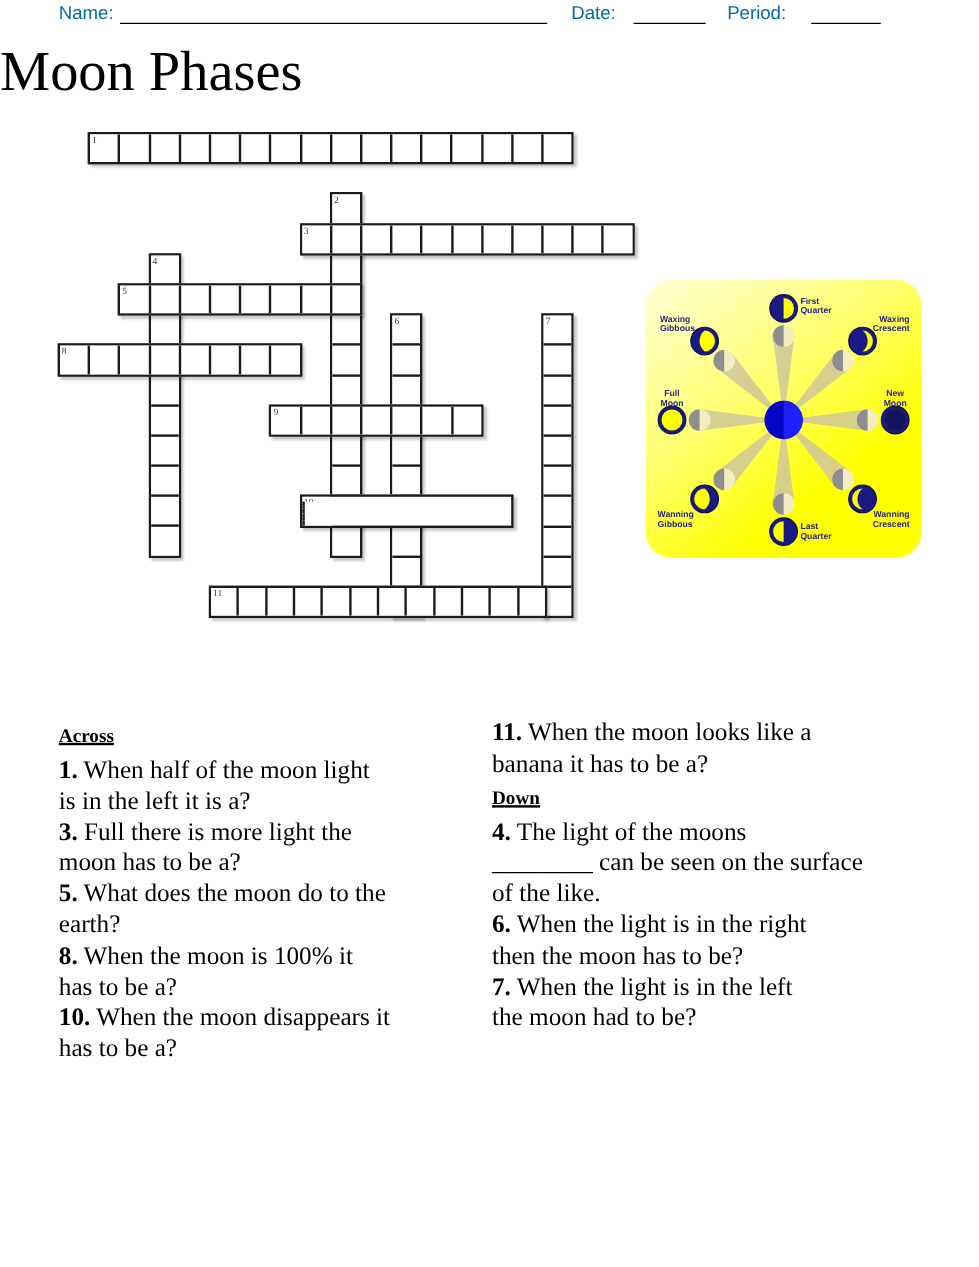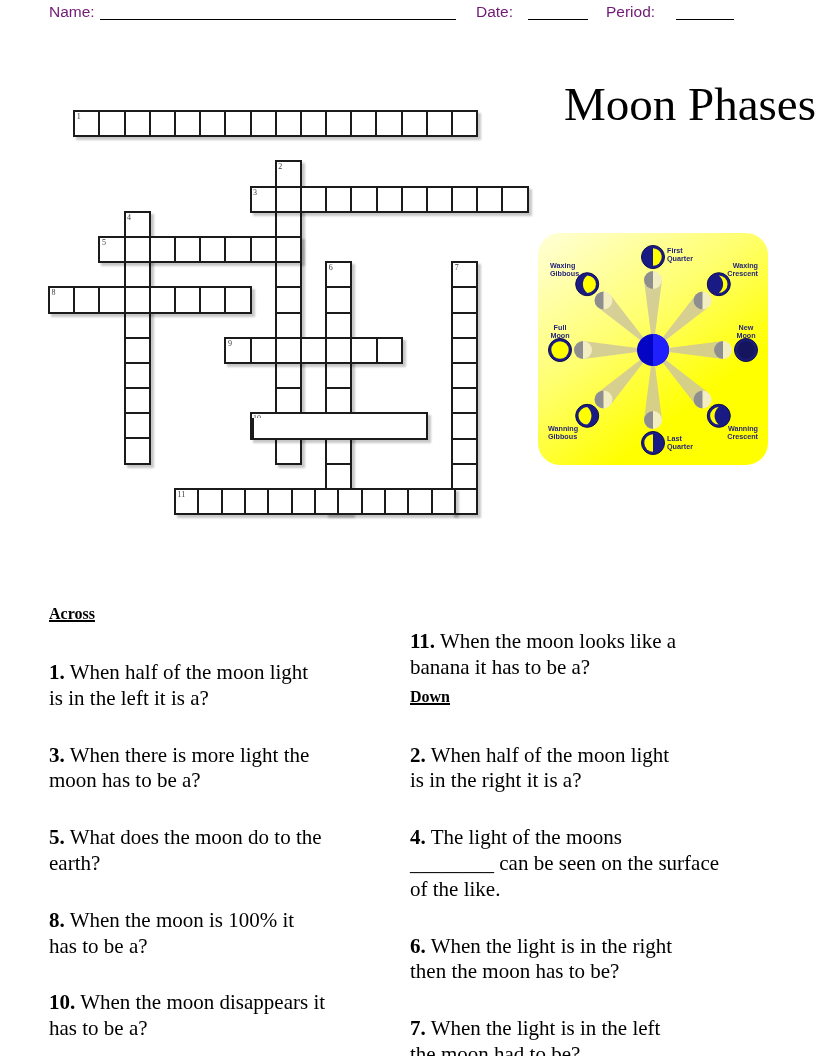--- a/index.html
+++ b/index.html
@@ -1,47 +1,47 @@
 <!DOCTYPE html>
 <html><head>
 <meta charset="utf-8">
 <style>
   html,body{margin:0;padding:0;background:#fff;}
   .page{position:relative;width:816px;height:1056px;background:#ffffff;overflow:hidden;
         font-family:"Liberation Serif",serif;color:#000;}
 
   
   .hdr-label{position:absolute;top:3px;font-family:"Liberation Sans",sans-serif;
-             font-size:15.5px;color:#701a75;}
+             font-size:15.5px;color:#0369a1;}
   .hdr-line{position:absolute;top:4px;height:15px;border-bottom:1.6px solid #000;}
 
   
-  .title{position:absolute;left:0;right:0;top:33px;text-align:right;
-         font-size:47px;font-family:"Liberation Serif",serif;color:#000;margin-top:44px;}
+  .title{position:absolute;left:0;right:0;top:33px;text-align:left;
+         font-size:47px;font-family:"Liberation Serif",serif;color:#000;}
 
   
   #grid{position:absolute;left:0;top:0;}
   .word{position:absolute;display:flex;background:#fff;box-sizing:border-box;
         border:2px solid #1b1b1b;box-shadow:2.5px 2.5px 2px rgba(0,0,0,0.22);}
   .word.across{flex-direction:row;height:27.2px;}
   .word.down{flex-direction:column;width:27.2px;}
   .cell{box-sizing:border-box;position:relative;background:#fff;}
   .across .cell{width:25.2px;height:100%;border-left:2px solid #1b1b1b;}
   .across .cell:first-child{width:23.2px;border-left:none;}
   .down .cell{height:25.2px;width:100%;border-top:2px solid #1b1b1b;}
   .down .cell:first-child{height:23.2px;border-top:none;}
   .cellnum{position:absolute;top:0;left:1.5px;font-size:8px;line-height:9px;
            font-family:"Liberation Serif",serif;color:#3a3a3a;}
 
   
   .diagram{position:absolute;left:538px;top:233px;width:230px;height:232px;}
 
   
   .clue-col{position:absolute;top:598px;font-size:21px;line-height:25.8px;}
-  .clue-col .clue{white-space:pre-line;margin-top:31px;}
+  .clue-col .clue{white-space:pre-line;}
   .clue-heading{font-size:16px;font-weight:bold;text-decoration:underline;
                 text-decoration-thickness:2px;line-height:31px;}
   .cnum{font-weight:bold;}
   #clues-left{left:49px;width:360px;}
   #clues-right{left:410px;width:372px;}
 </style>
 </head>
 <body>
 
 <div class="page">
@@ -316,36 +316,34 @@
     <text x="129" y="208"><tspan>Last</tspan><tspan x="129" dy="8">Quarter</tspan></text>
     <text x="10" y="198"><tspan>Wanning</tspan><tspan x="10" dy="8">Gibbous</tspan></text>
     <text x="22" y="97" text-anchor="middle"><tspan>Full</tspan><tspan x="22" dy="8">Moon</tspan></text>
     <text x="12" y="35"><tspan>Waxing</tspan><tspan x="12" dy="8">Gibbous</tspan></text>
   </svg>
 
   <div id="clues-left" class="clue-col">
     <div class="clue-heading">Across</div>
     <div class="clue"><span class="cnum">1.</span> <span>When half of the moon light
 is in the left it is a?</span></div>
-    <div class="clue"><span class="cnum">3.</span> <span>When there is more light the
+    <div class="clue"><span class="cnum">3.</span> <span>Full there is more light the
 moon has to be a?</span></div>
     <div class="clue"><span class="cnum">5.</span> <span>What does the moon do to the
 earth?</span></div>
     <div class="clue"><span class="cnum">8.</span> <span>When the moon is 100% it
 has to be a?</span></div>
     <div class="clue"><span class="cnum">10.</span> <span>When the moon disappears it
 has to be a?</span></div>
   </div>
 
   <div id="clues-right" class="clue-col">
     <div class="clue"><span class="cnum">11.</span> <span>When the moon looks like a
 banana it has to be a?</span></div>
     <div class="clue-heading">Down</div>
-    <div class="clue"><span class="cnum">2.</span> <span>When half of the moon light
-is in the right it is a?</span></div>
     <div class="clue"><span class="cnum">4.</span> <span>The light of the moons
 ________ can be seen on the surface
 of the like.</span></div>
     <div class="clue"><span class="cnum">6.</span> <span>When the light is in the right
 then the moon has to be?</span></div>
     <div class="clue"><span class="cnum">7.</span> <span>When the light is in the left
 the moon had to be?</span></div>
   </div>
 
 </div>

